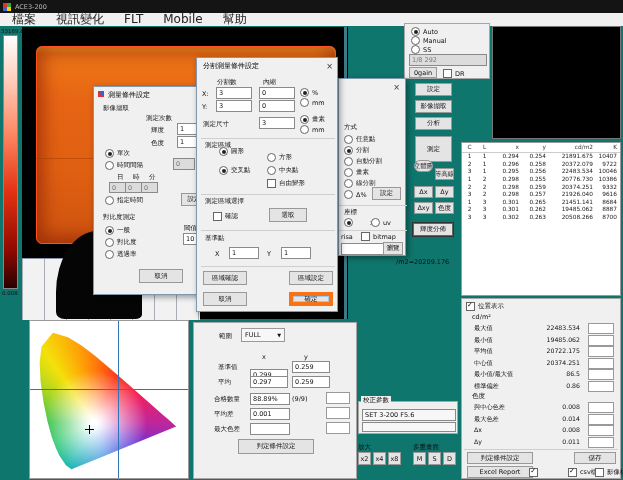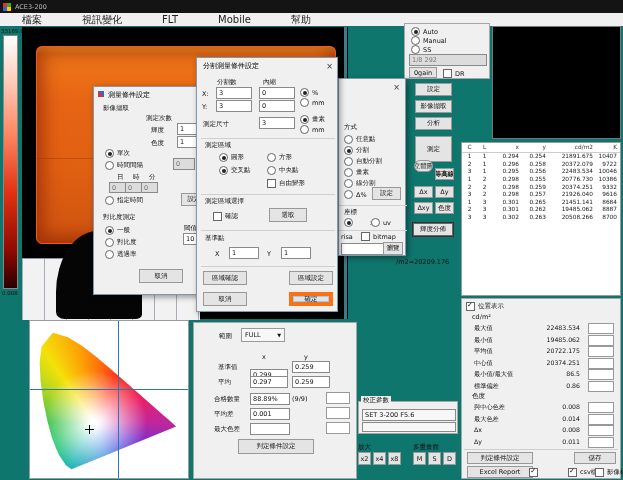--- a/index.html
+++ b/index.html
@@ -36,21 +36,21 @@
   .tc3{width:27px;text-align:right;}
   .tc4{width:47px;text-align:right;}
   .tc5{width:24px;text-align:right;}
   .thead .tc{color:#333;}
   
   .srow{position:relative;height:11.5px;}
   .srow .sl{position:absolute;left:12px;top:1px;font-size:6.2px;white-space:nowrap;}
   .srow .sv{position:absolute;left:40px;width:78px;top:1px;font-size:6.2px;text-align:right;white-space:nowrap;}
   .srow .sb{position:absolute;left:126px;top:0;width:24px;height:9px;background:#fff;border:1px solid #999;}
   
-  .mitem{display:inline-block;margin:0 20px;font-size:10px;color:#222;}
+  .mitem{display:inline-block;margin:0 10px;font-size:12px;color:#222;}
   
   #cie-shape{position:absolute;left:6px;top:4px;width:146px;height:148px;
     background:
       radial-gradient(circle at 40% 66%, rgba(255,255,255,1) 0 2%, rgba(255,255,255,.9) 7%, rgba(255,255,255,0) 40%),
       conic-gradient(from -90deg at 40% 66%, #2fbf3f, #9fd427 30deg, #f4e10a 55deg, #ff9b06 80deg,
         #ff3414 115deg, #f01f5e 150deg, #c0269c 180deg, #6d2fd1 205deg, #2f45e0 230deg,
         #1f86d8 260deg, #17b6b0 300deg, #1fc46c 330deg, #2fbf3f 360deg);
     clip-path:polygon(24.3% 97.4%,20.5% 94.7%,16.1% 88.3%,13.7% 83.2%,10.8% 75.7%,7.9% 65.2%,
       5.1% 52%,3.1% 38%,2.5% 25.1%,3.8% 14.5%,11.6% 5.2%,21.9% 8.3%,31.4% 14.1%,40.6% 21%,
       49.7% 28.5%,58.8% 36.3%,67.6% 43.9%,75.6% 50.8%,82.2% 56.6%,87.2% 60.9%,90.5% 63.7%,96% 68.5%);}
@@ -110,21 +110,21 @@
       </span>
   </div>
 
   <div class="abs" style="left:492px;top:26px;width:129px;height:113px;background:#000;border:1px solid #777;box-sizing:border-box;"></div>
 
   <div class="btn" style="left:415px;top:83px;width:37px;height:13px;">設定</div>
   <div class="btn" style="left:415px;top:100px;width:37px;height:13px;">影像擷取</div>
   <div class="btn" style="left:415px;top:117px;width:37px;height:13px;">分析</div>
   <div class="btn" style="left:415px;top:136px;width:37px;height:26px;">測定</div>
   <div class="btn sm" style="left:414px;top:160px;width:19px;height:12px;border-radius:6px;">立體圖</div>
-  <div class="btn sm" style="left:435px;top:168px;width:19px;height:12px;font-weight:bold;">等高線</div>
+  <div class="btn sm" style="left:435px;top:168px;width:19px;height:12px;">等高線</div>
   <div class="btn sm" style="left:414px;top:186px;width:19px;height:12px;">Δx</div>
   <div class="btn sm" style="left:435px;top:186px;width:19px;height:12px;">Δy</div>
   <div class="btn sm" style="left:414px;top:202px;width:19px;height:12px;">Δxy</div>
   <div class="btn sm" style="left:435px;top:202px;width:19px;height:12px;">色度</div>
   <div class="btn hot" style="left:412px;top:222px;width:42px;height:15px;">輝度分佈</div>
 
   <div class="lbl" style="left:396px;top:258px;">/m2=20209.176</div>
 
   <div class="wpanel" style="left:461px;top:142px;width:160px;height:154px;">
     <div id="meas-head" class="trow thead" style="border-bottom:1px solid #ccc;height:9px;">
@@ -460,21 +460,21 @@
     <span class="rad on" style="left:103px;top:57px;">
         <i></i>
         <span>畫素</span>
       </span>
     <span class="rad" style="left:103px;top:67px;">
         <i></i>
         <span>mm</span>
       </span>
     <div class="hr" style="left:4px;top:80px;width:134px;"></div>
     <div class="lbl" style="left:8px;top:83px;">測定區域</div>
-    <span class="rad on" style="left:22px;top:95px;">
+    <span class="rad on" style="left:22px;top:89px;">
         <i></i>
         <span>圓形</span>
       </span>
     <span class="rad" style="left:70px;top:95px;">
         <i></i>
         <span>方形</span>
       </span>
     <span class="rad on" style="left:22px;top:108px;">
         <i></i>
         <span>交叉點</span>

